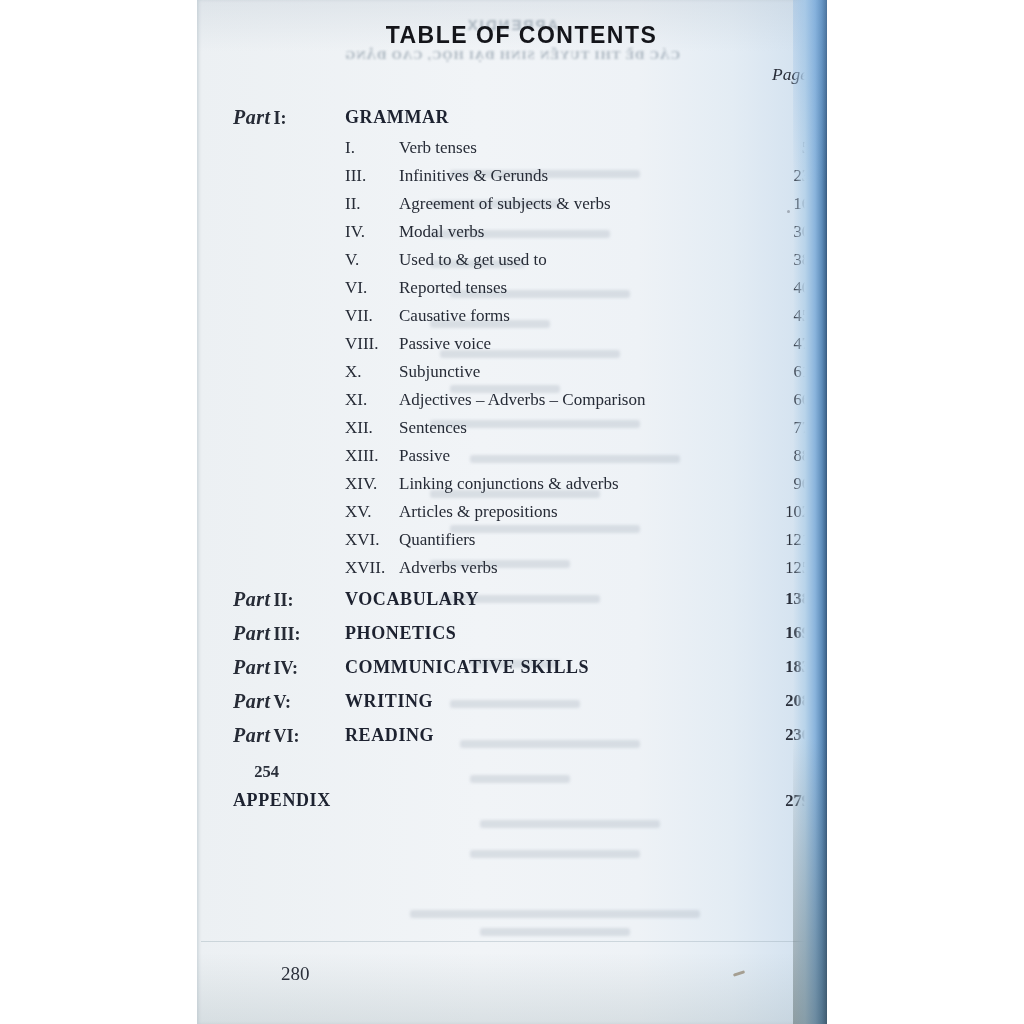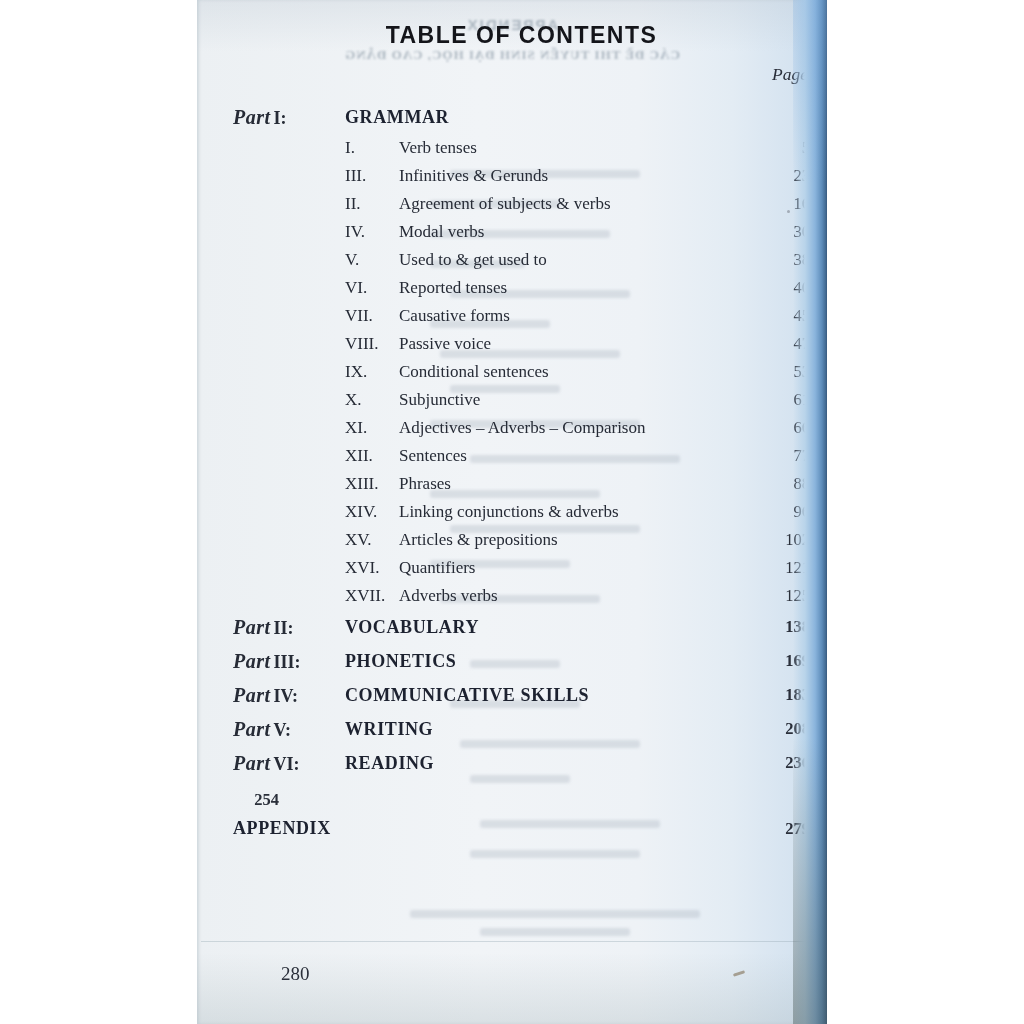--- a/index.html
+++ b/index.html
@@ -165,42 +165,37 @@
             <span class="inum">VII.</span>
             <span class="ititle">Causative forms</span>
             <span class="pg">45</span>
           </div>
           <div class="row item-row">
             <span class="inum">VIII.</span>
             <span class="ititle">Passive voice</span>
             <span class="pg">47</span>
           </div>
           <div class="row item-row">
-            <span class="inum">IX.</span>
-            <span class="ititle">Conditional sentences</span>
-            <span class="pg">53</span>
-          </div>
-          <div class="row item-row">
             <span class="inum">X.</span>
             <span class="ititle">Subjunctive</span>
             <span class="pg">61</span>
           </div>
           <div class="row item-row">
             <span class="inum">XI.</span>
             <span class="ititle">Adjectives – Adverbs – Comparison</span>
             <span class="pg">66</span>
           </div>
           <div class="row item-row">
             <span class="inum">XII.</span>
             <span class="ititle">Sentences</span>
             <span class="pg">77</span>
           </div>
           <div class="row item-row">
             <span class="inum">XIII.</span>
-            <span class="ititle">Phrases</span>
+            <span class="ititle">Passive</span>
             <span class="pg">88</span>
           </div>
           <div class="row item-row">
             <span class="inum">XIV.</span>
             <span class="ititle">Linking conjunctions &amp; adverbs</span>
             <span class="pg">96</span>
           </div>
           <div class="row item-row">
             <span class="inum">XV.</span>
             <span class="ititle">Articles &amp; prepositions</span>

